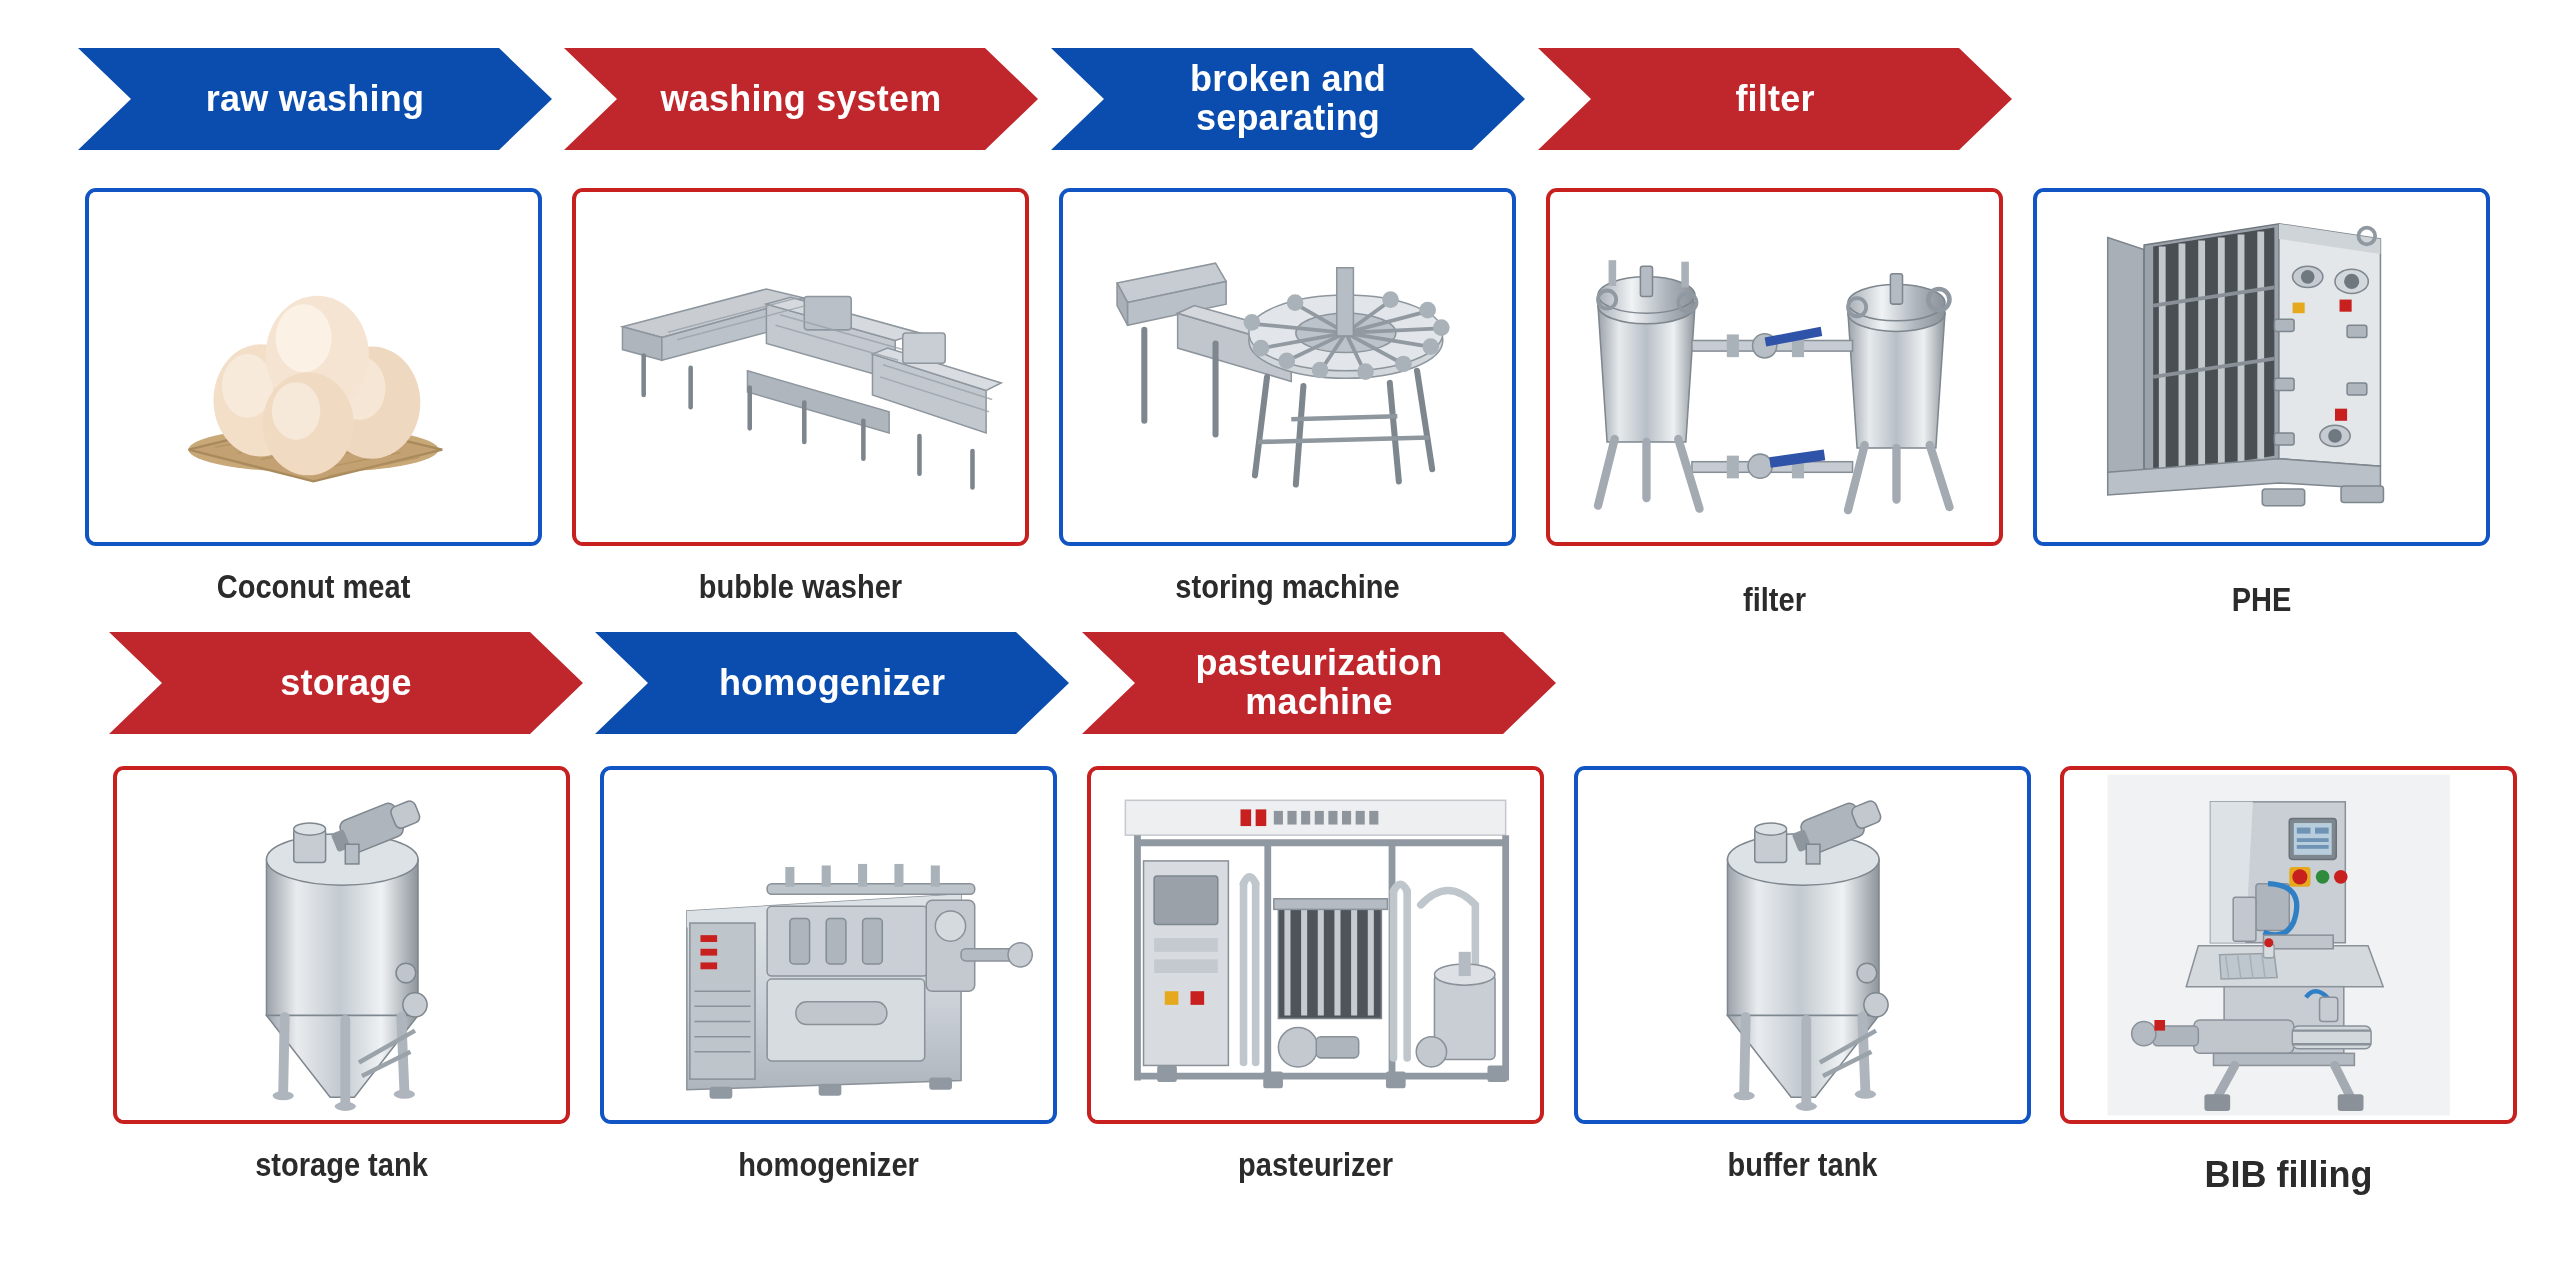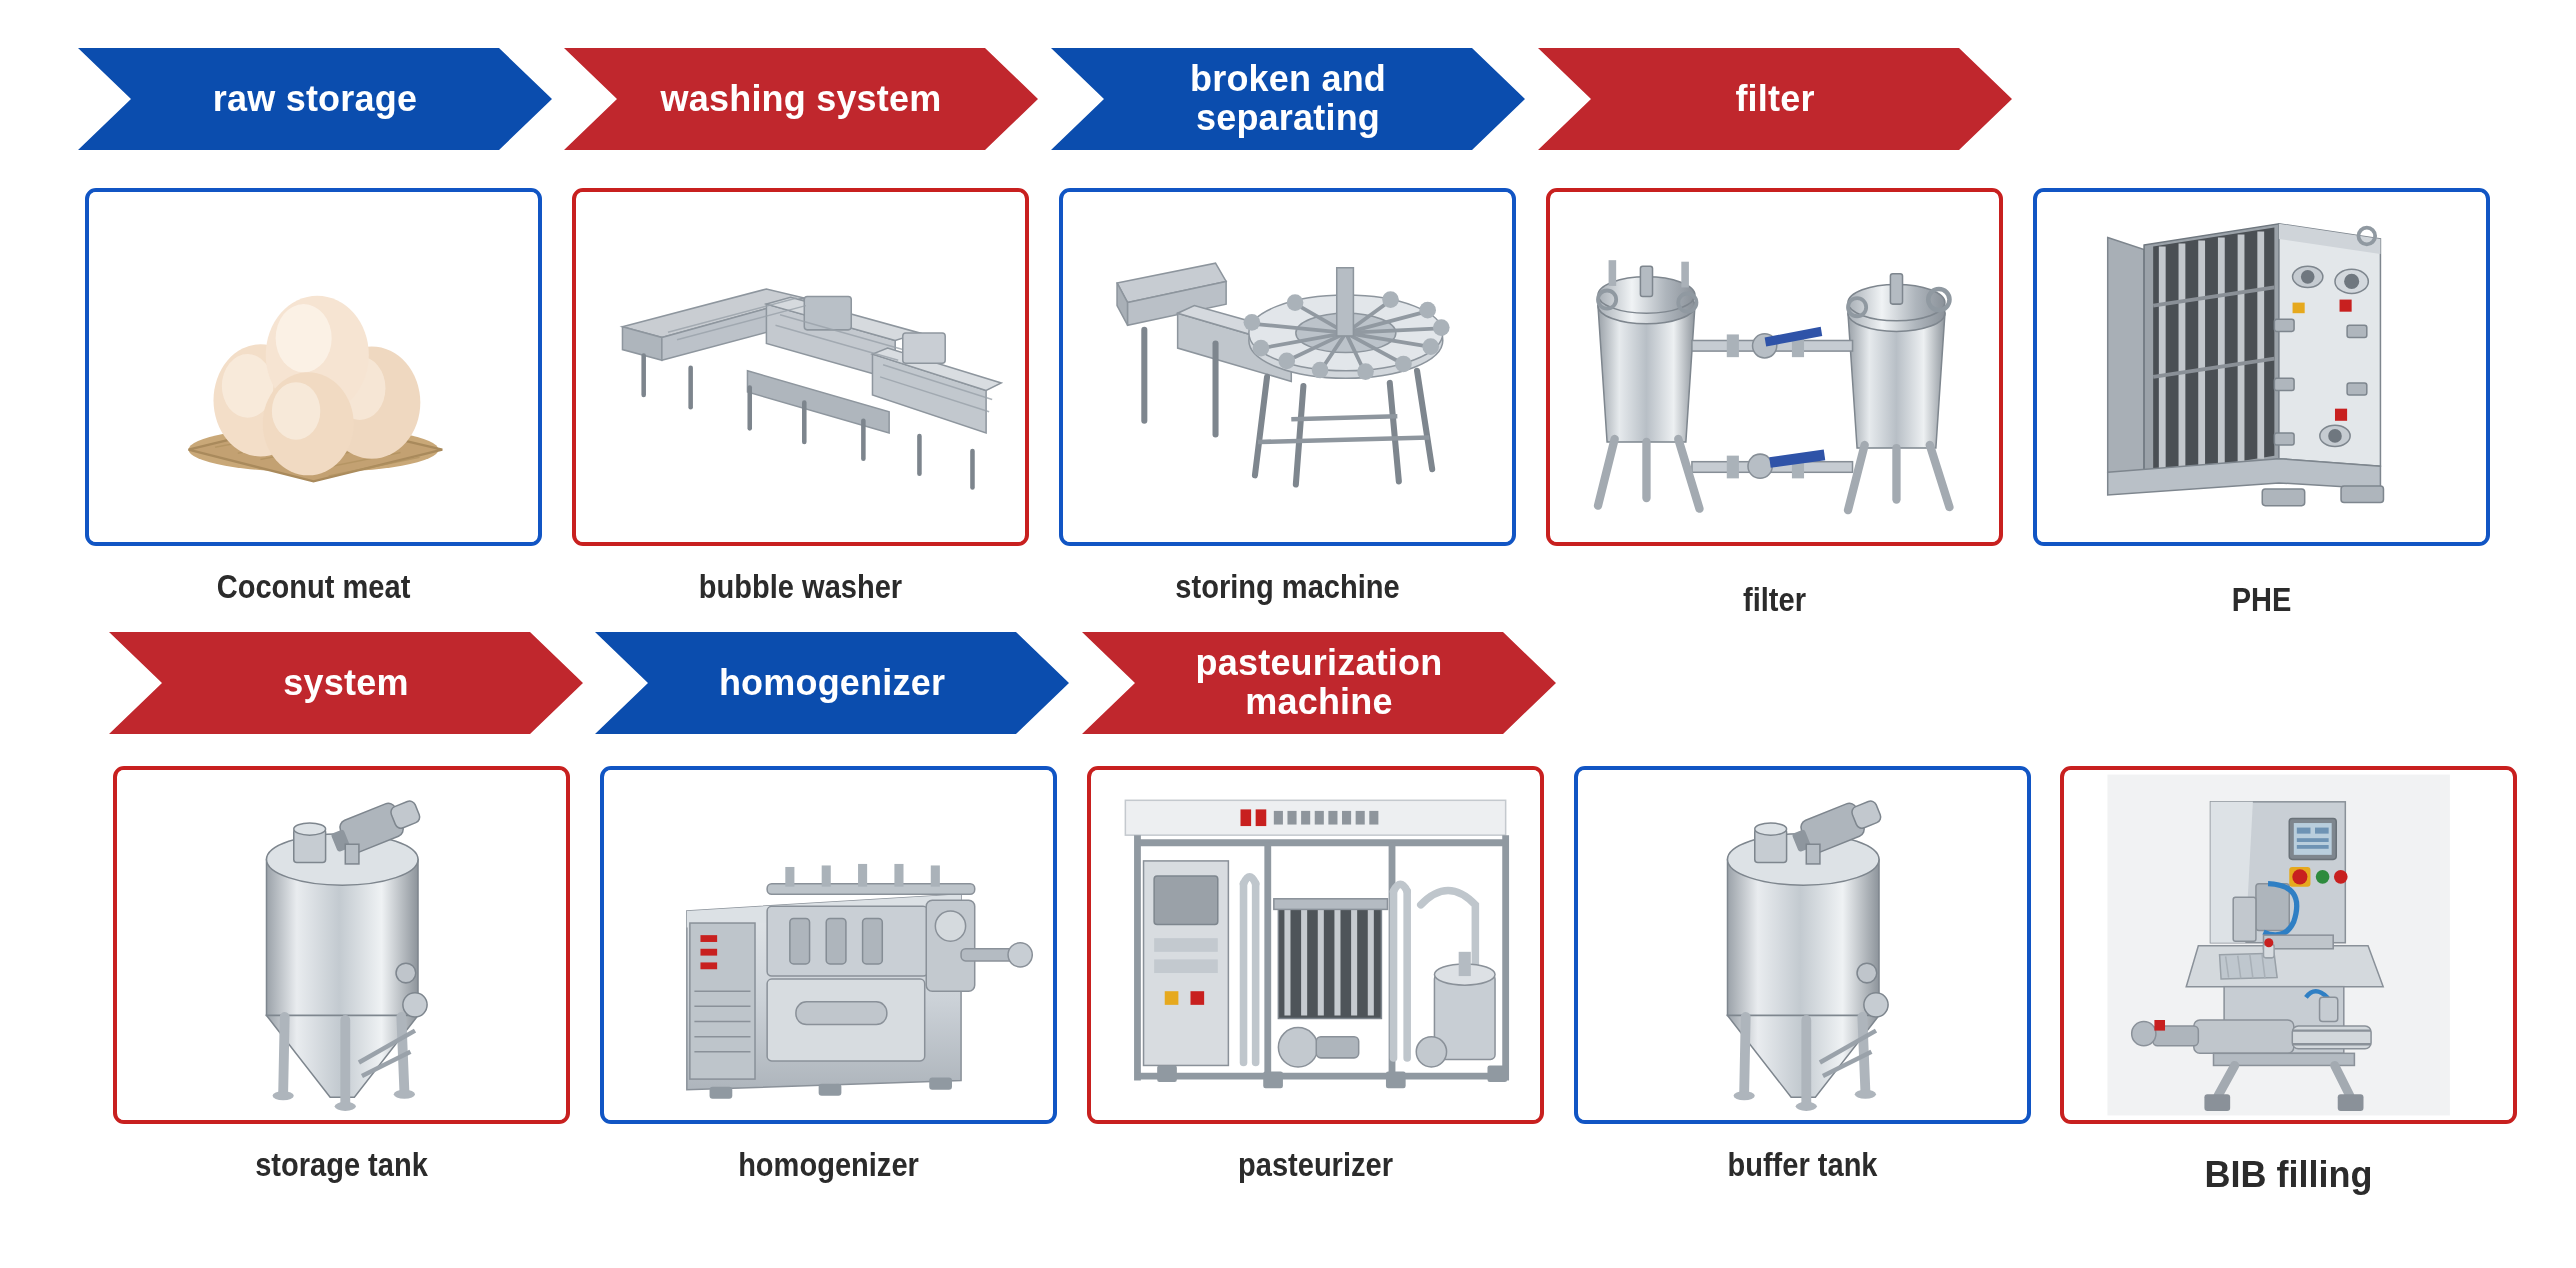--- a/index.html
+++ b/index.html
@@ -54,21 +54,21 @@
     transform: scaleX(0.88);
   }
   .caption.wide { transform: none; font-size: 36px; }
 </style>
 </head>
 <body>
 
 <div id="flow-root">
 
   <div class="chev blue" style="left:78px;  top:48px;  width:474px; height:102px;">
-    <span class="chev-label">raw storage</span>
+    <span class="chev-label">raw washing</span>
   </div>
   <div class="chev red" style="left:564px;  top:48px;  width:474px; height:102px;">
     <span class="chev-label">washing system</span>
   </div>
   <div class="chev blue" style="left:1051px; top:48px;  width:474px; height:102px;">
     <span class="chev-label">broken and
 separating</span>
   </div>
   <div class="chev red" style="left:1538px; top:48px;  width:474px; height:102px;">
     <span class="chev-label">filter</span>
@@ -304,21 +304,21 @@
     </svg>
   </div>
 
   <div class="caption" style="left:85px;  top:568px; width:457px;">Coconut meat</div>
   <div class="caption" style="left:572px;  top:568px; width:457px;">bubble washer</div>
   <div class="caption" style="left:1059px; top:568px; width:457px;">storing machine</div>
   <div class="caption" style="left:1546px; top:581px; width:457px;">filter</div>
   <div class="caption" style="left:2033px; top:581px; width:457px;">PHE</div>
 
   <div class="chev red" style="left:109px;  top:632px; width:474px; height:102px;">
-    <span class="chev-label">system</span>
+    <span class="chev-label">storage</span>
   </div>
   <div class="chev blue" style="left:595px;  top:632px; width:474px; height:102px;">
     <span class="chev-label">homogenizer</span>
   </div>
   <div class="chev red" style="left:1082px; top:632px; width:474px; height:102px;">
     <span class="chev-label">pasteurization
 machine</span>
   </div>
 
   <div class="frame red" style="left:113px; top:766px; width:457px; height:358px;">

